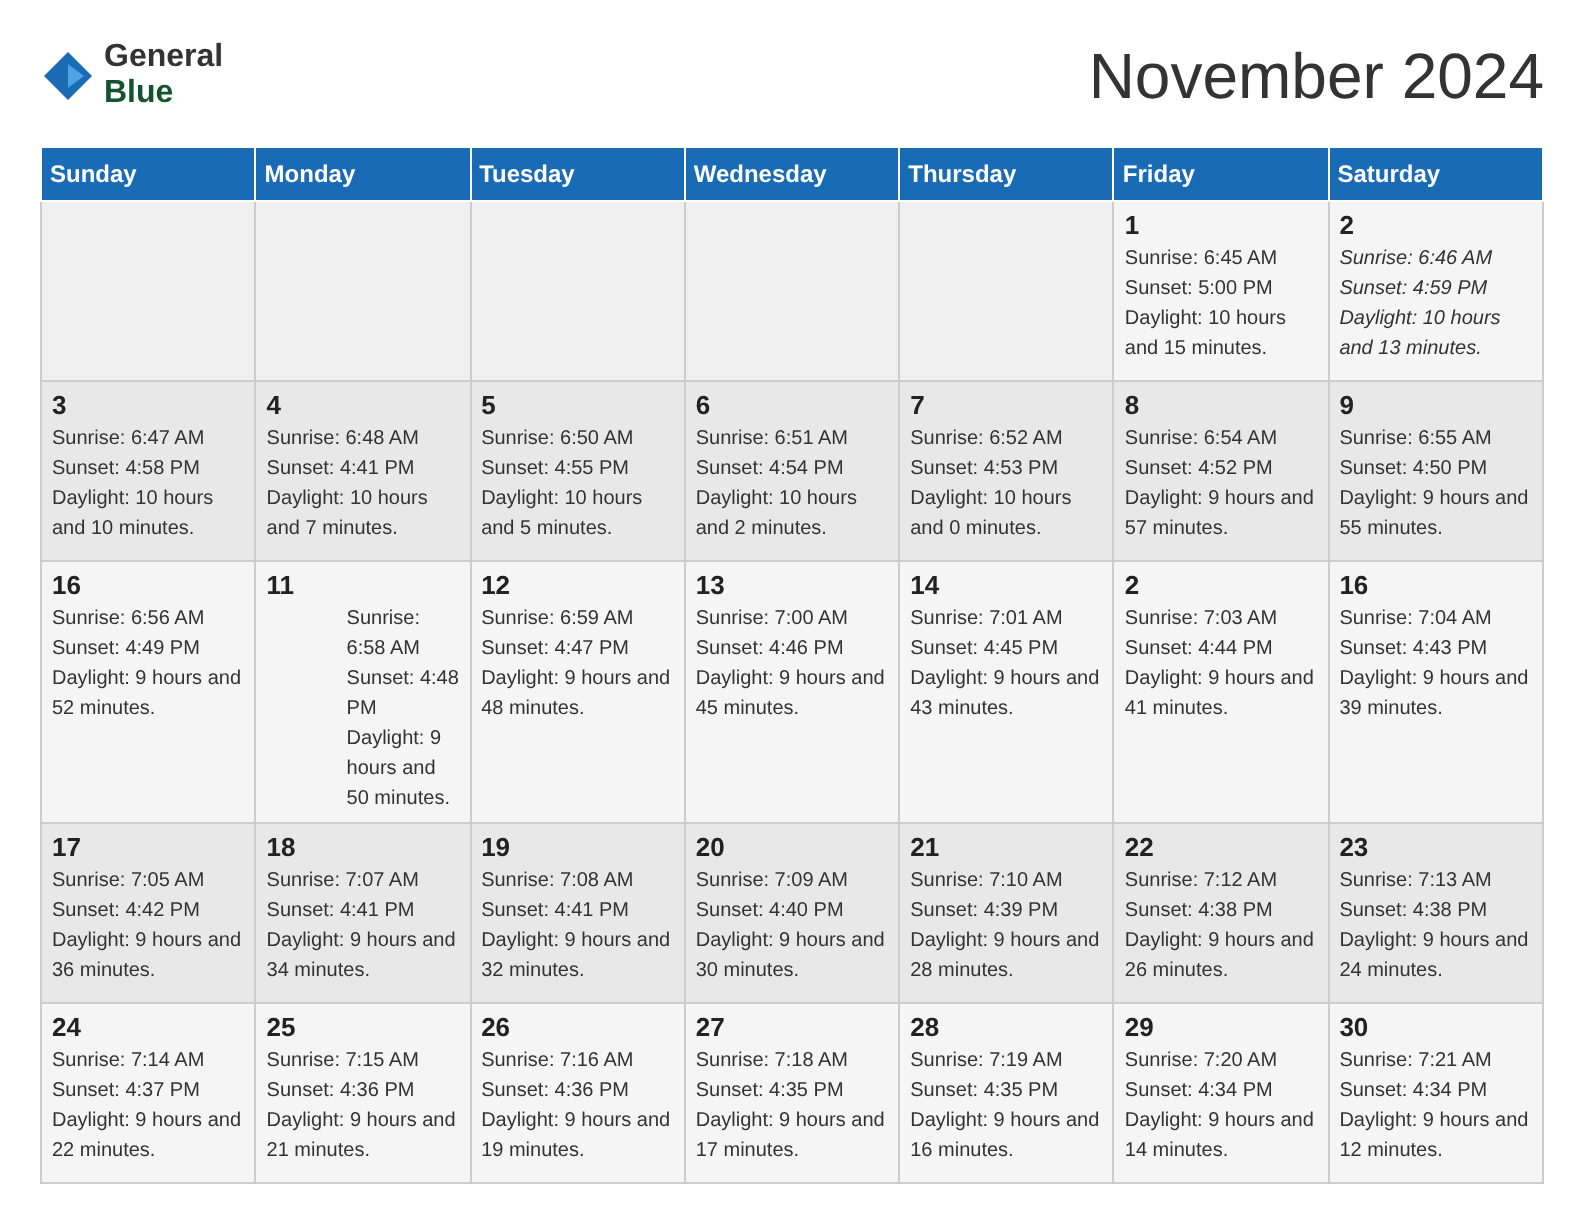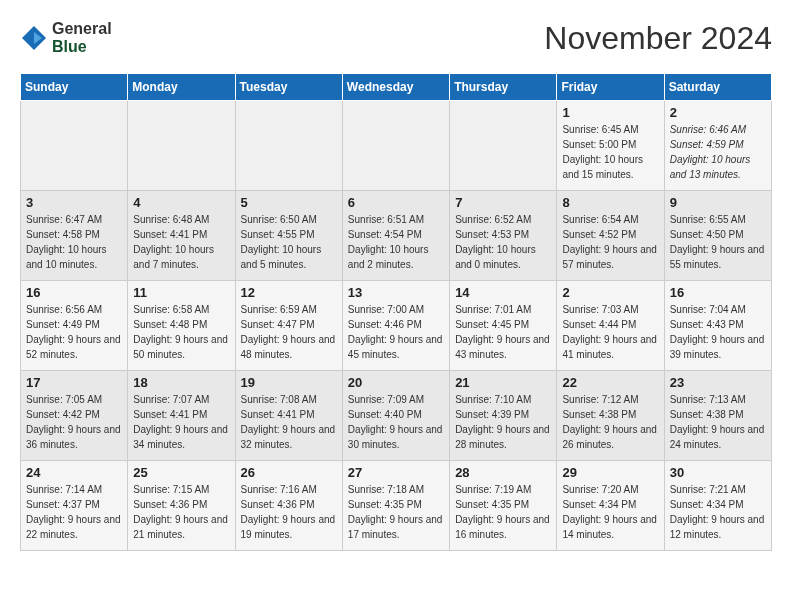--- a/index.html
+++ b/index.html
@@ -180,21 +180,21 @@
       </tr>
       <tr>
         <td>
           <span class="day-number">16</span>
           <div class="day-info" style="white-space: pre-line;">Sunrise: 6:56 AM
 Sunset: 4:49 PM
 Daylight: 9 hours and 52 minutes.</div>
         </td>
         <td>
           <span class="day-number">11</span>
-          <div class="day-info" style="white-space: pre-line;">Sunrise: 6:58 AM
+          <div class="day-info" style="white-space: pre-line; margin-left: 40px;">Sunrise: 6:58 AM
 Sunset: 4:48 PM
 Daylight: 9 hours and 50 minutes.</div>
         </td>
         <td>
           <span class="day-number">12</span>
           <div class="day-info" style="white-space: pre-line;">Sunrise: 6:59 AM
 Sunset: 4:47 PM
 Daylight: 9 hours and 48 minutes.</div>
         </td>
         <td>

